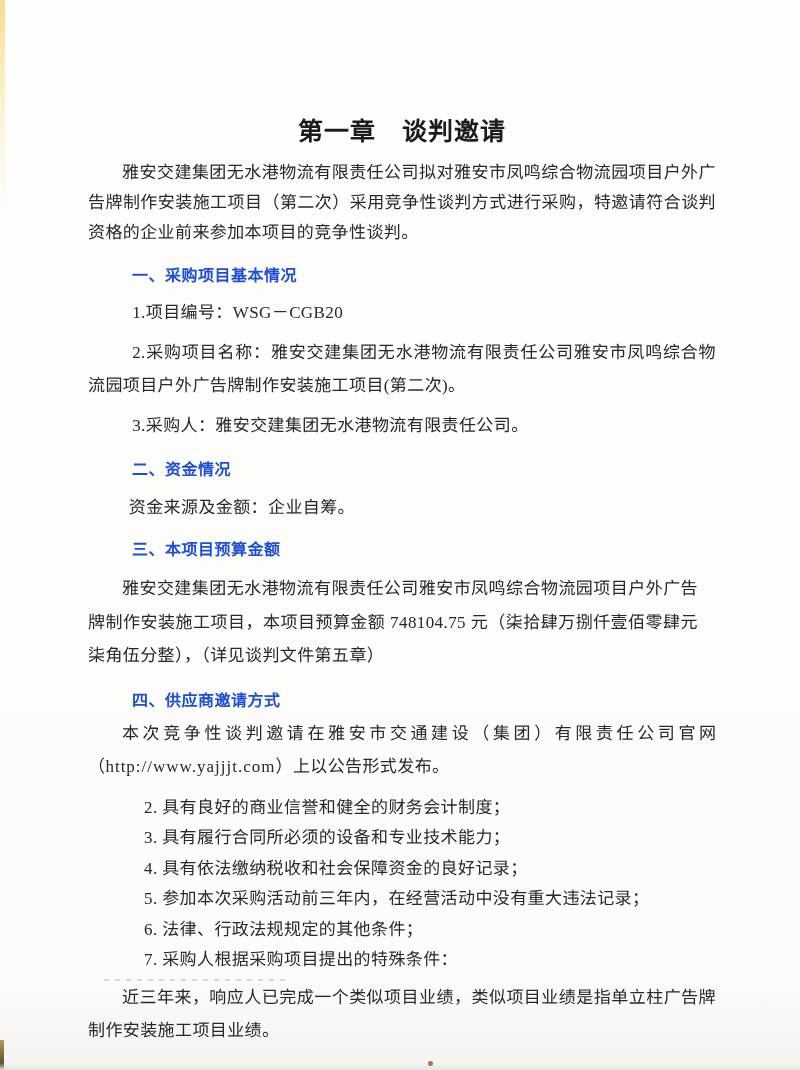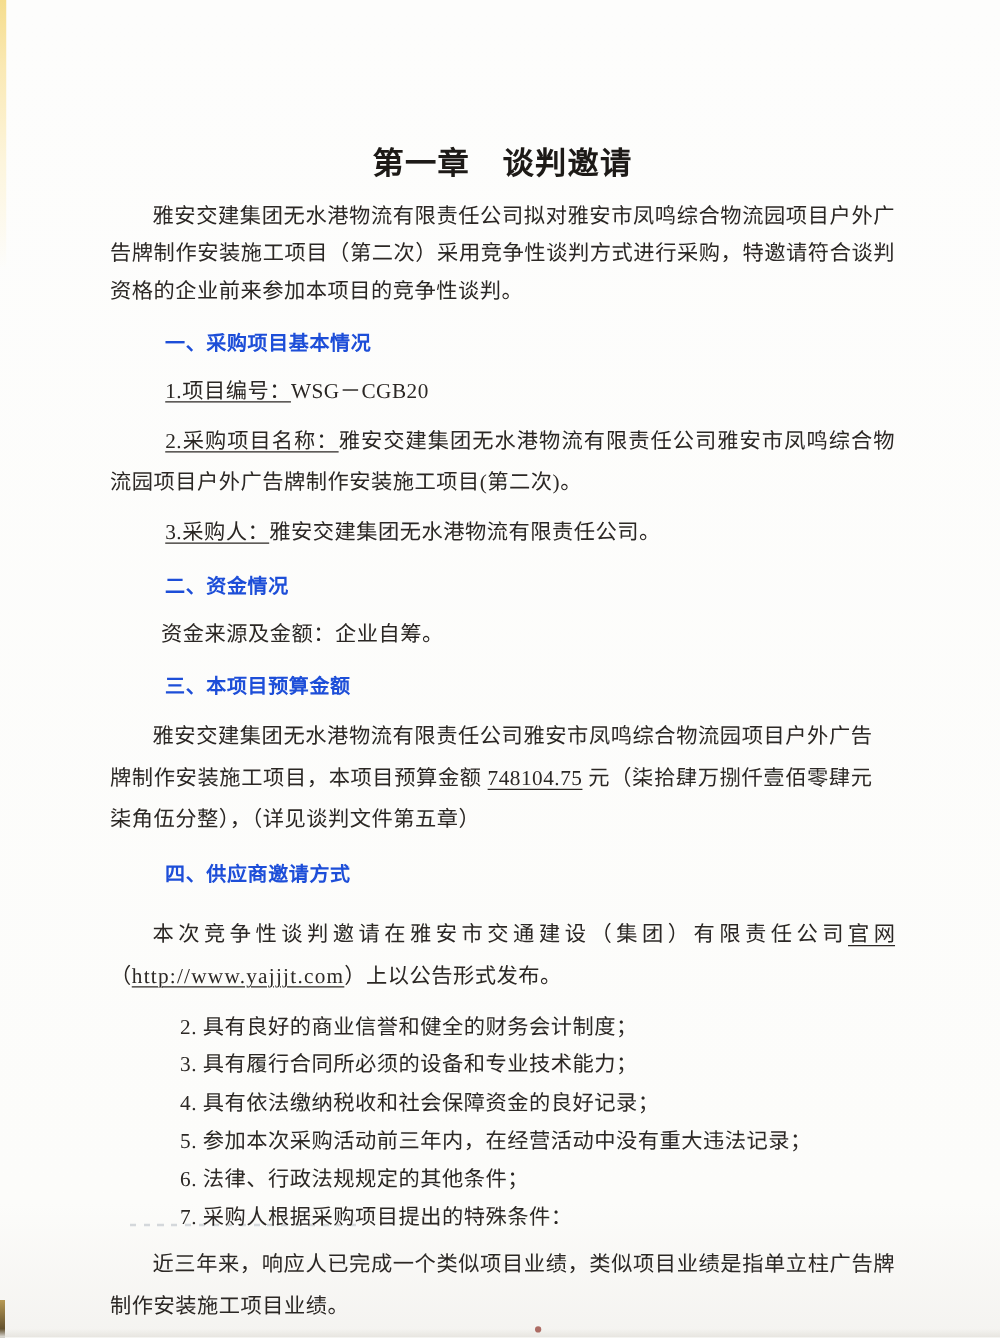--- a/index.html
+++ b/index.html
@@ -97,21 +97,21 @@
     line-height: 33.5px;
     text-align: justify;
     text-indent: 2em;
     letter-spacing: 0.4px;
     margin: 9px 18px 0 0;
   }
   .invite-line1 {
     font-size: 17px;
     line-height: 32px;
     text-indent: 2em;
-    margin: 18px 0 0 0;
+    margin: 4px 0 0 0;
     text-align: justify;
     text-align-last: justify;
   }
   .invite-line2 {
     font-size: 17px;
     line-height: 34px;
     letter-spacing: 0.4px;
     margin: 0;
   }
   .num-item {
@@ -123,21 +123,20 @@
   .num-list { margin-top: 9px; }
   .note-para {
     font-size: 17px;
     line-height: 33px;
     text-align: justify;
     text-indent: 2em;
     letter-spacing: 0.4px;
     margin: 5px 0 0 0;
   }
   .u {
-    text-decoration: underline;
     text-underline-offset: 3px;
     text-decoration-thickness: 1.2px;
   }
   .mono-url {
     font-family: "Liberation Serif", "DejaVu Serif", serif;
     letter-spacing: 1px;
   }
 </style>
 </head>
 <body>

